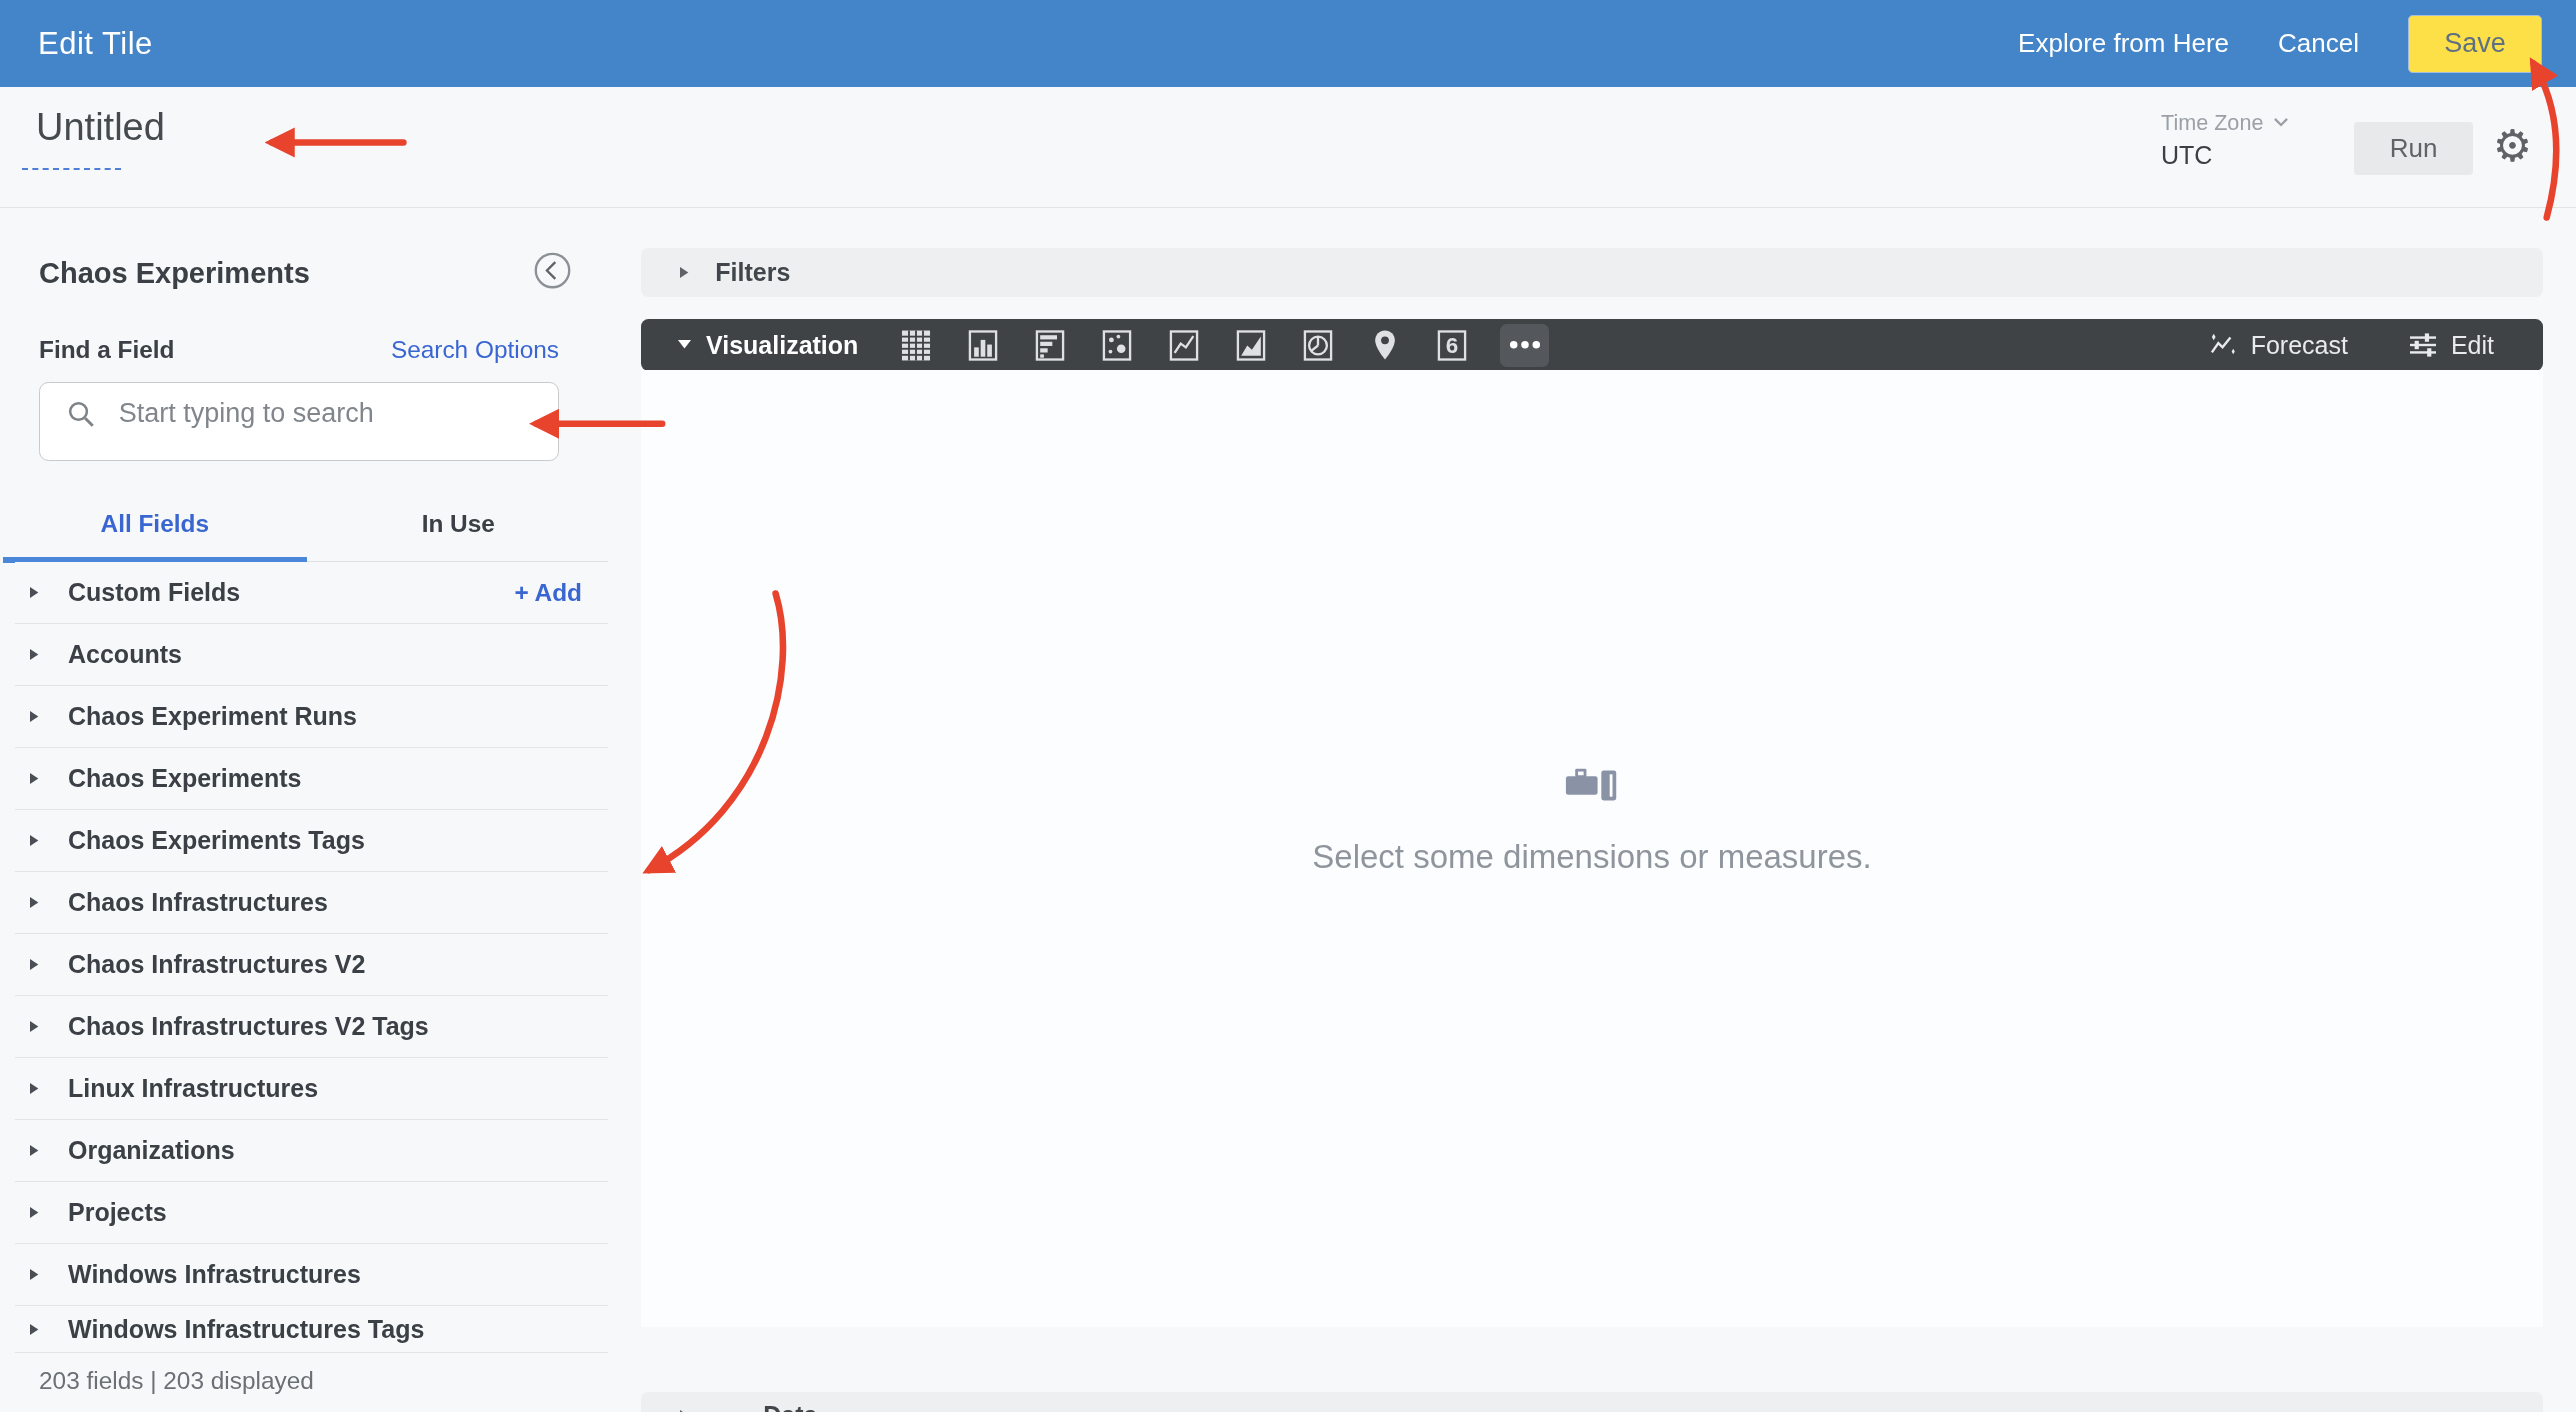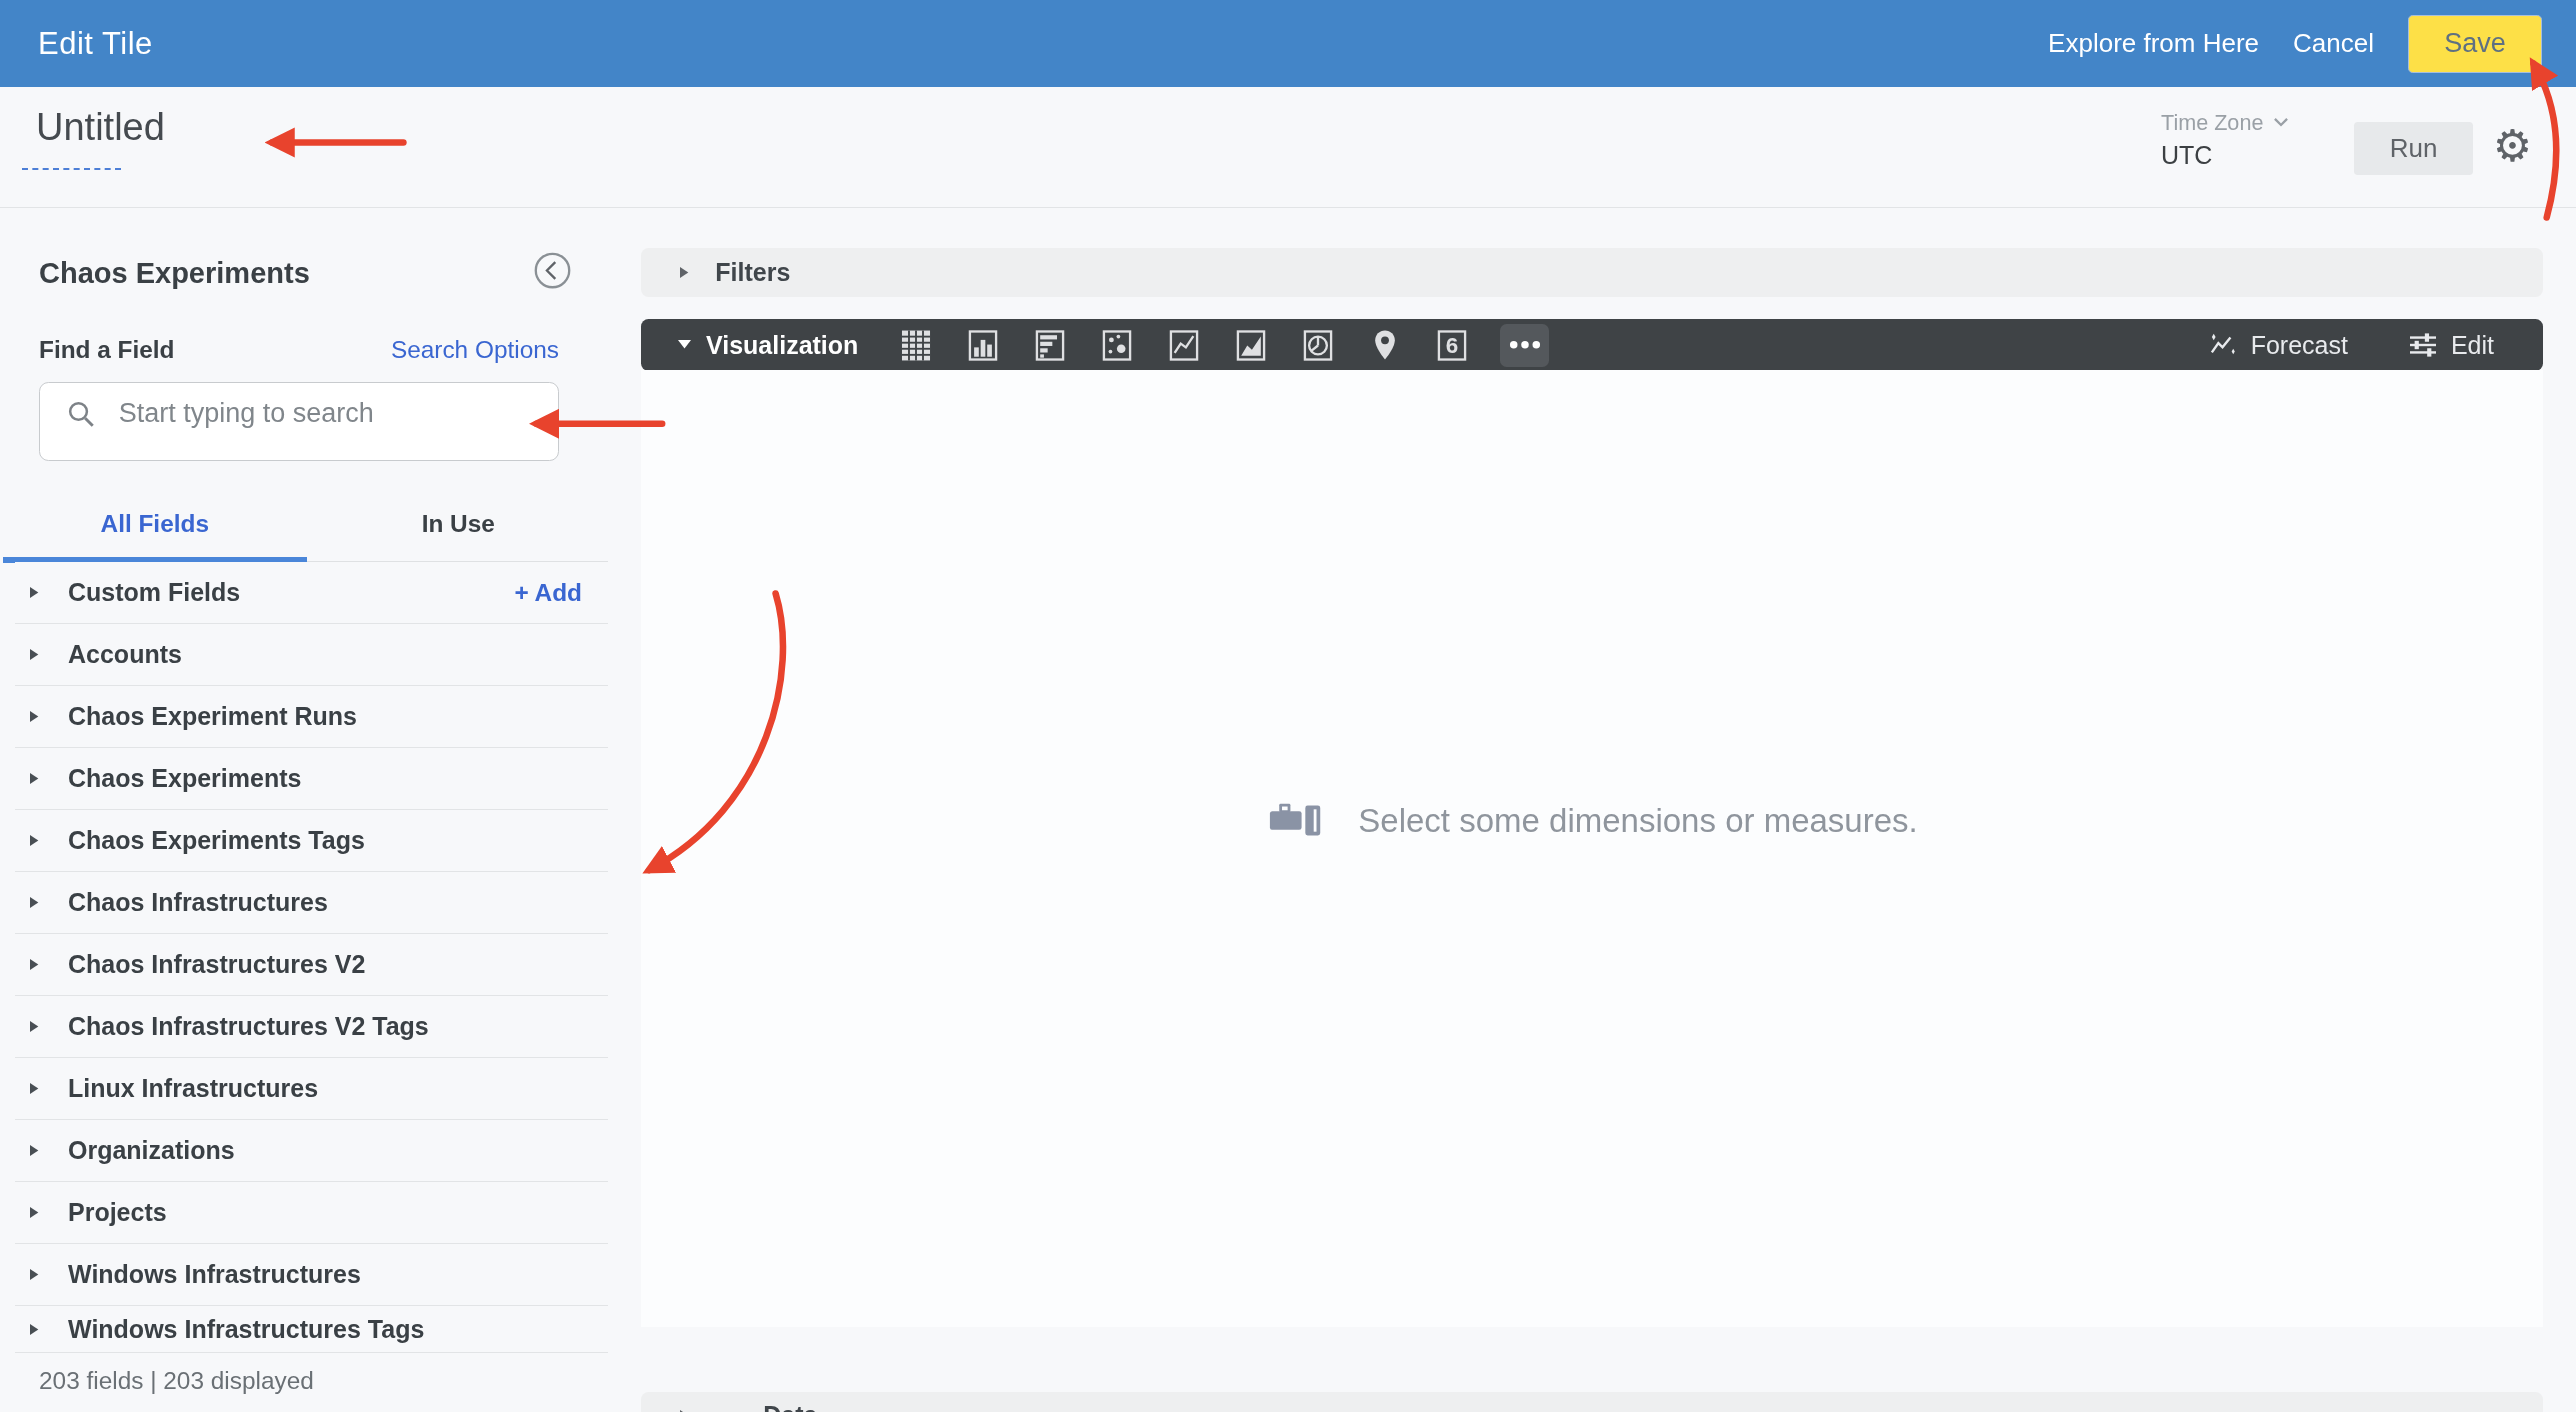--- a/index.html
+++ b/index.html
@@ -7,21 +7,21 @@
     width:2576px;height:1412px;position:relative;overflow:hidden;
     font-family:"Liberation Sans",sans-serif;background:#f7f8fa;
     -webkit-font-smoothing:antialiased;
   }
   #app{position:absolute;inset:0;}
 
   
   .topbar{position:absolute;left:0;top:0;width:100%;height:87px;background:#4385c8;
           display:flex;align-items:center;box-sizing:border-box;padding:0 34px 0 38px;}
   .topbar-title{color:#ffffff;font-size:31px;font-weight:400;letter-spacing:0.5px;}
-  .topbar-right{margin-left:auto;display:flex;align-items:center;gap:34px;}
+  .topbar-right{margin-left:auto;display:flex;align-items:center;gap:49px;}
   .topbar-link{color:#ffffff;font-size:26px;cursor:pointer;}
   .save-btn{width:132px;height:56px;background:#fde047;border:1.9px solid #a6bedd;border-radius:4.7px;
             color:#5e7082;font-size:27px;display:flex;align-items:center;justify-content:center;cursor:pointer;}
 
   
   .toolbar{position:absolute;left:0;top:87px;width:100%;height:121px;background:#f7f8fa;
            border-bottom:1.9px solid #e2e4e6;box-sizing:border-box;}
   .tile-title{position:absolute;left:36px;top:19px;font-size:38px;font-weight:400;color:#454a4f;}
   .tile-title-dashes{position:absolute;left:21.6px;top:81px;width:99px;border-top:2.8px dashed #4d7fd6;}
   .tz-block{position:absolute;right:284px;top:22.5px;width:131px;cursor:pointer;}
@@ -71,21 +71,21 @@
   .viz-bar{position:absolute;left:33px;right:33px;top:111px;height:52px;background:#3f4346;border-radius:7.5px;
            display:flex;align-items:center;box-sizing:border-box;padding:0 49px 0 37px;}
   .viz-label{margin-left:15px;font-size:25px;font-weight:700;color:#ffffff;cursor:pointer;}
   .vicons{display:flex;align-items:center;gap:29px;margin-left:39px;}
   .vic{width:38px;height:43px;display:flex;align-items:center;justify-content:center;cursor:pointer;}
   .vic-more{width:49px;height:43px;background:#54585c;border-radius:6.6px;}
   .viz-right{margin-left:auto;display:flex;align-items:center;gap:60px;}
   .viz-btn{display:flex;align-items:center;gap:13px;color:#e8eaed;font-size:25px;cursor:pointer;}
   .viz-panel{position:absolute;left:33px;right:33px;top:162px;height:957px;background:#fcfdfe;
              display:flex;flex-direction:column;align-items:center;justify-content:center;}
-  .empty-box{display:flex;flex-direction:row;align-items:center;gap:32px;margin-top:-56px;}
+  .empty-box{display:flex;flex-direction:column;align-items:center;gap:32px;margin-top:-56px;}
   .empty-text{font-size:33px;color:#8f959d;}
 
   
   .annotations{position:absolute;inset:0;pointer-events:none;z-index:50;}
 </style>
 </head>
 <body>
 
 <div id="app">
 

